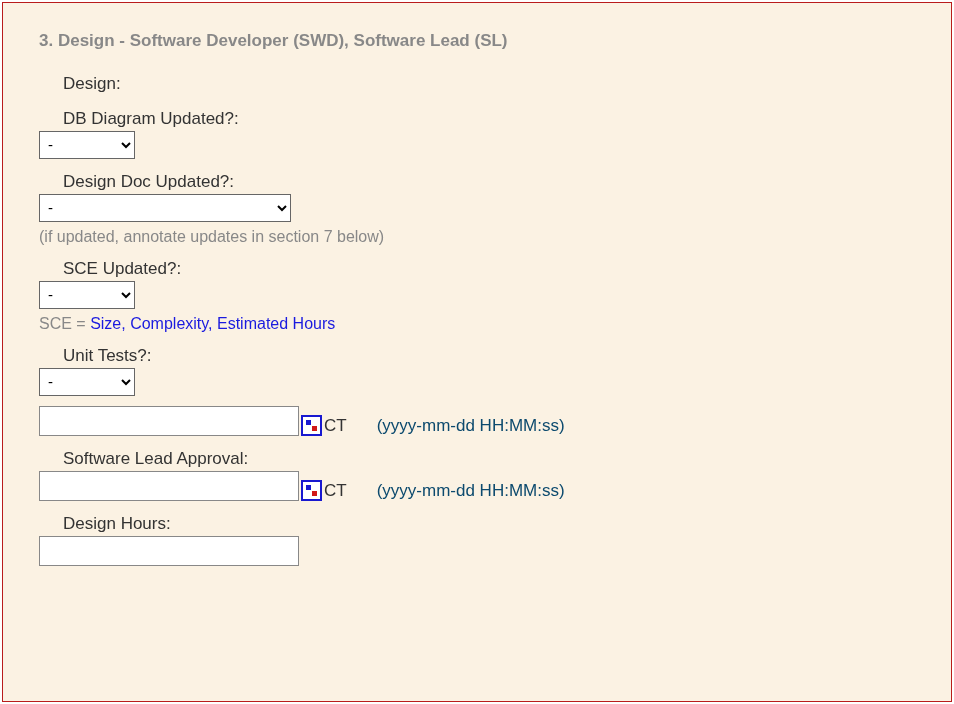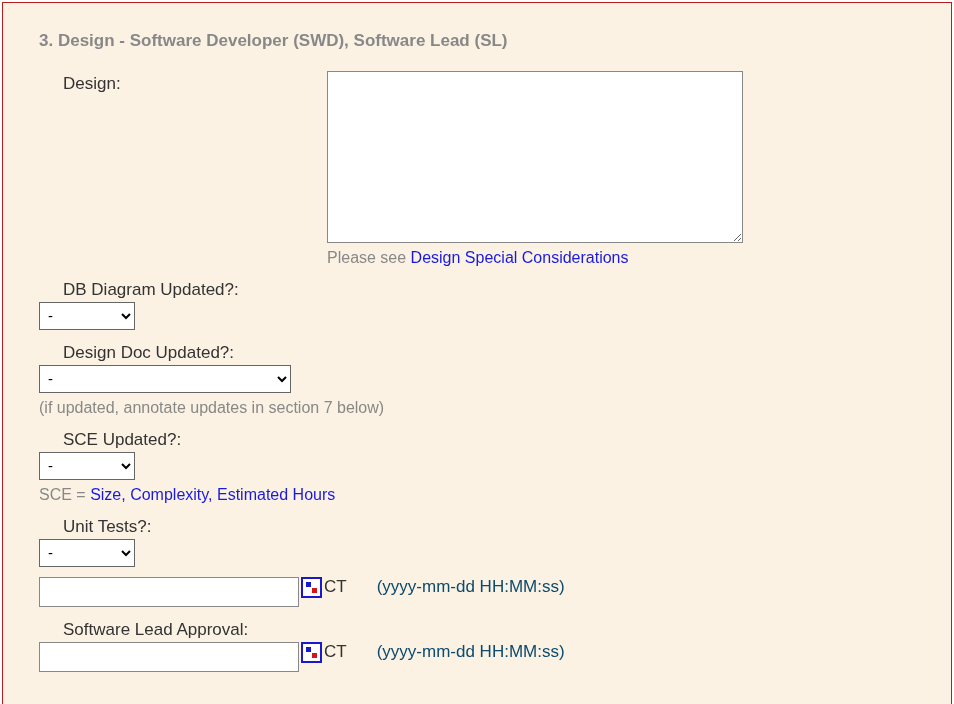--- a/index.html
+++ b/index.html
@@ -78,21 +78,21 @@
     font-family: inherit;
     font-size: 15px;
     border: 1px solid #888;
     background: #fff;
     height: 30px;
     padding: 2px 6px;
     width: 260px;
   }
   .inline {
     display: flex;
-    align-items: flex-start;
+    align-items: flex-end;
   }
   .tz {
     color: #333;
     font-size: 17px;
     margin-left: 2px;
   }
   .fmt {
     color: #0c4a6e;
     font-size: 17px;
     margin-left: 30px;
@@ -124,26 +124,20 @@
 </style>
 </head>
 <body>
 
 <div class="panel">
 
   <div class="section-title">3. Design - Software Developer (SWD), Software Lead (SL)</div>
 
   <div class="row">
     <div class="label-col">Design:</div>
-    <div class="field-col">
-      <textarea style=""></textarea>
-      <div class="hint">
-        <span>Please see </span><a href="#" class="link">Design Special Considerations</a>
-      </div>
-    </div>
   </div>
 
   <div class="row gap-lg">
     <div class="label-col">DB Diagram Updated?:</div>
     <div class="field-col">
       <select class="select-sm">
         <option>-</option>
       </select>
     </div>
   </div>
@@ -195,14 +189,20 @@
     <div class="field-col">
       <div class="inline">
         <input type="text" value="" style="">
         <span class="cal-icon"></span>
         <span class="tz">CT</span>
         <span class="fmt">(yyyy-mm-dd HH:MM:ss)</span>
       </div>
     </div>
   </div>
 
+  <div class="row gap-lg">
+    <div class="label-col">Design Hours:</div>
+    <div class="field-col">
+      <input type="text" value="" style="">
+    </div>
+  </div>
 
 </div>
 
 </body></html>

